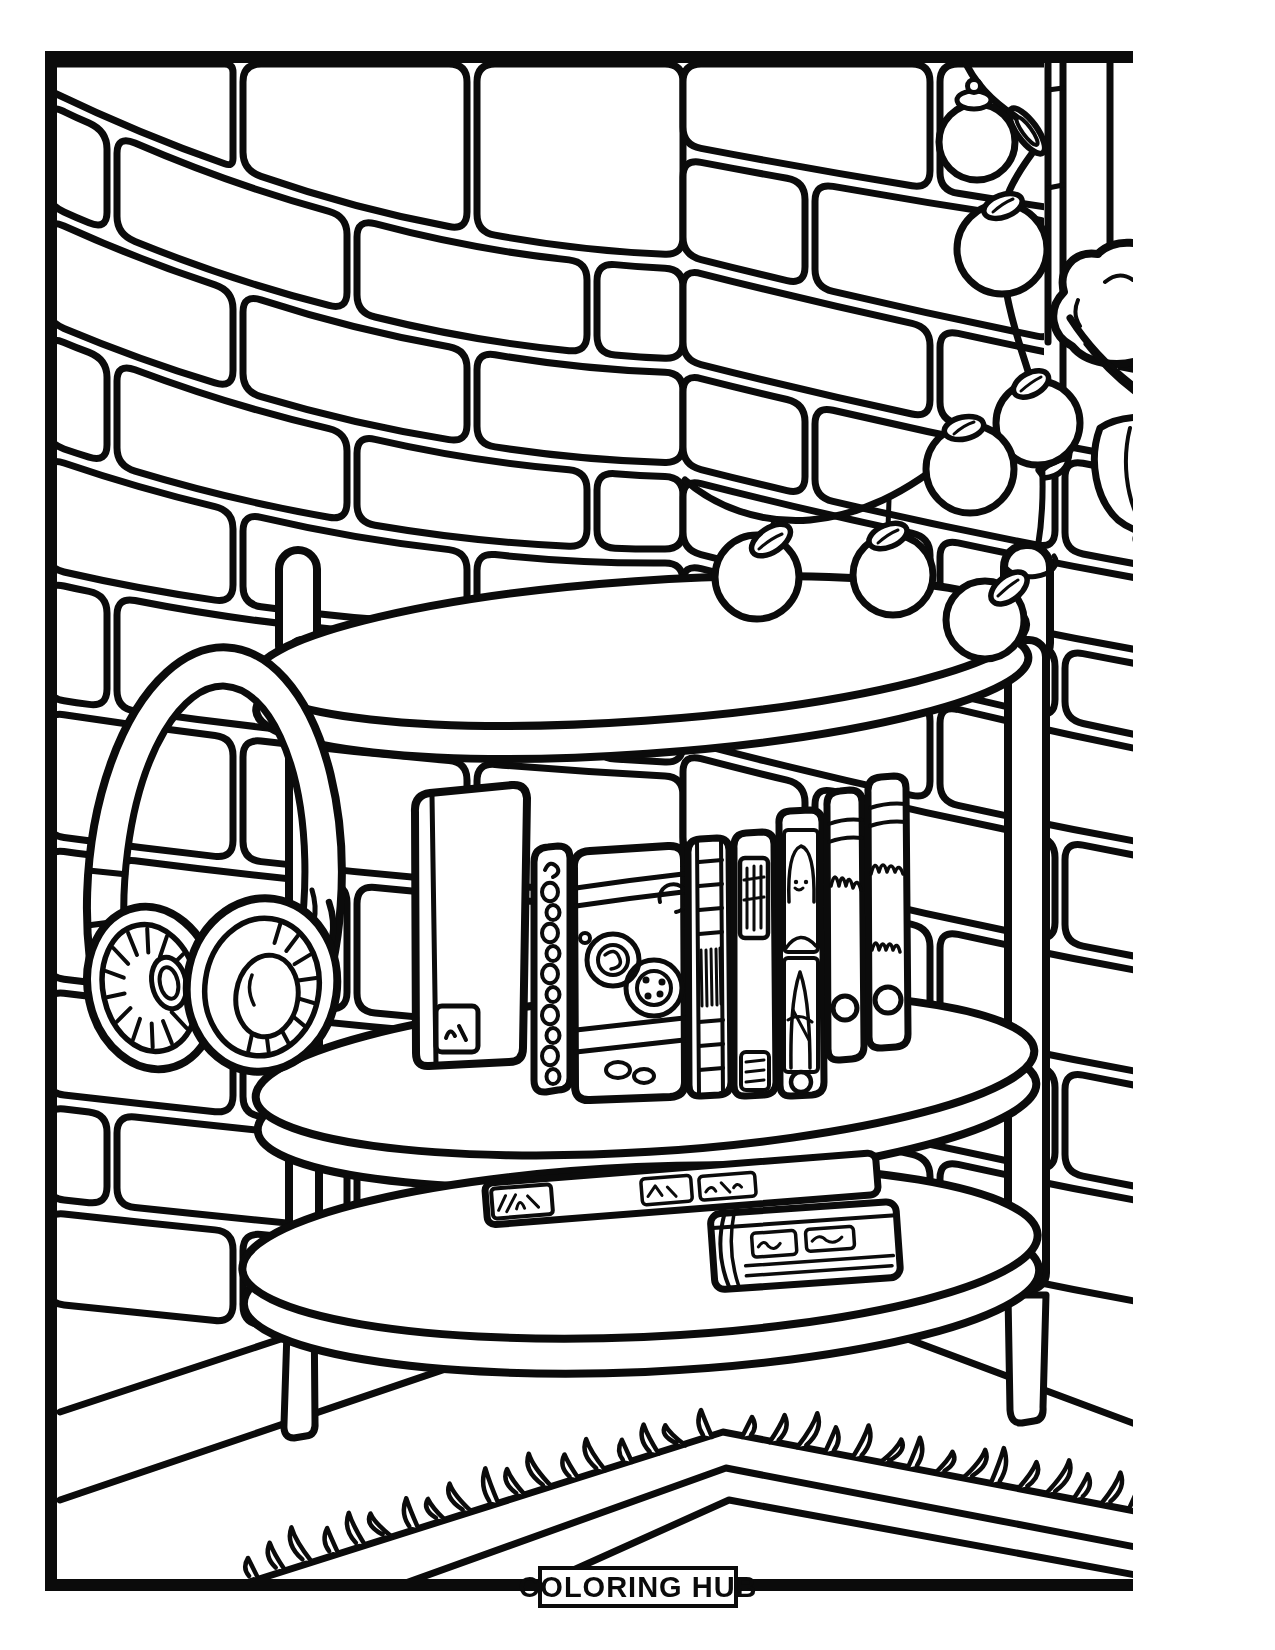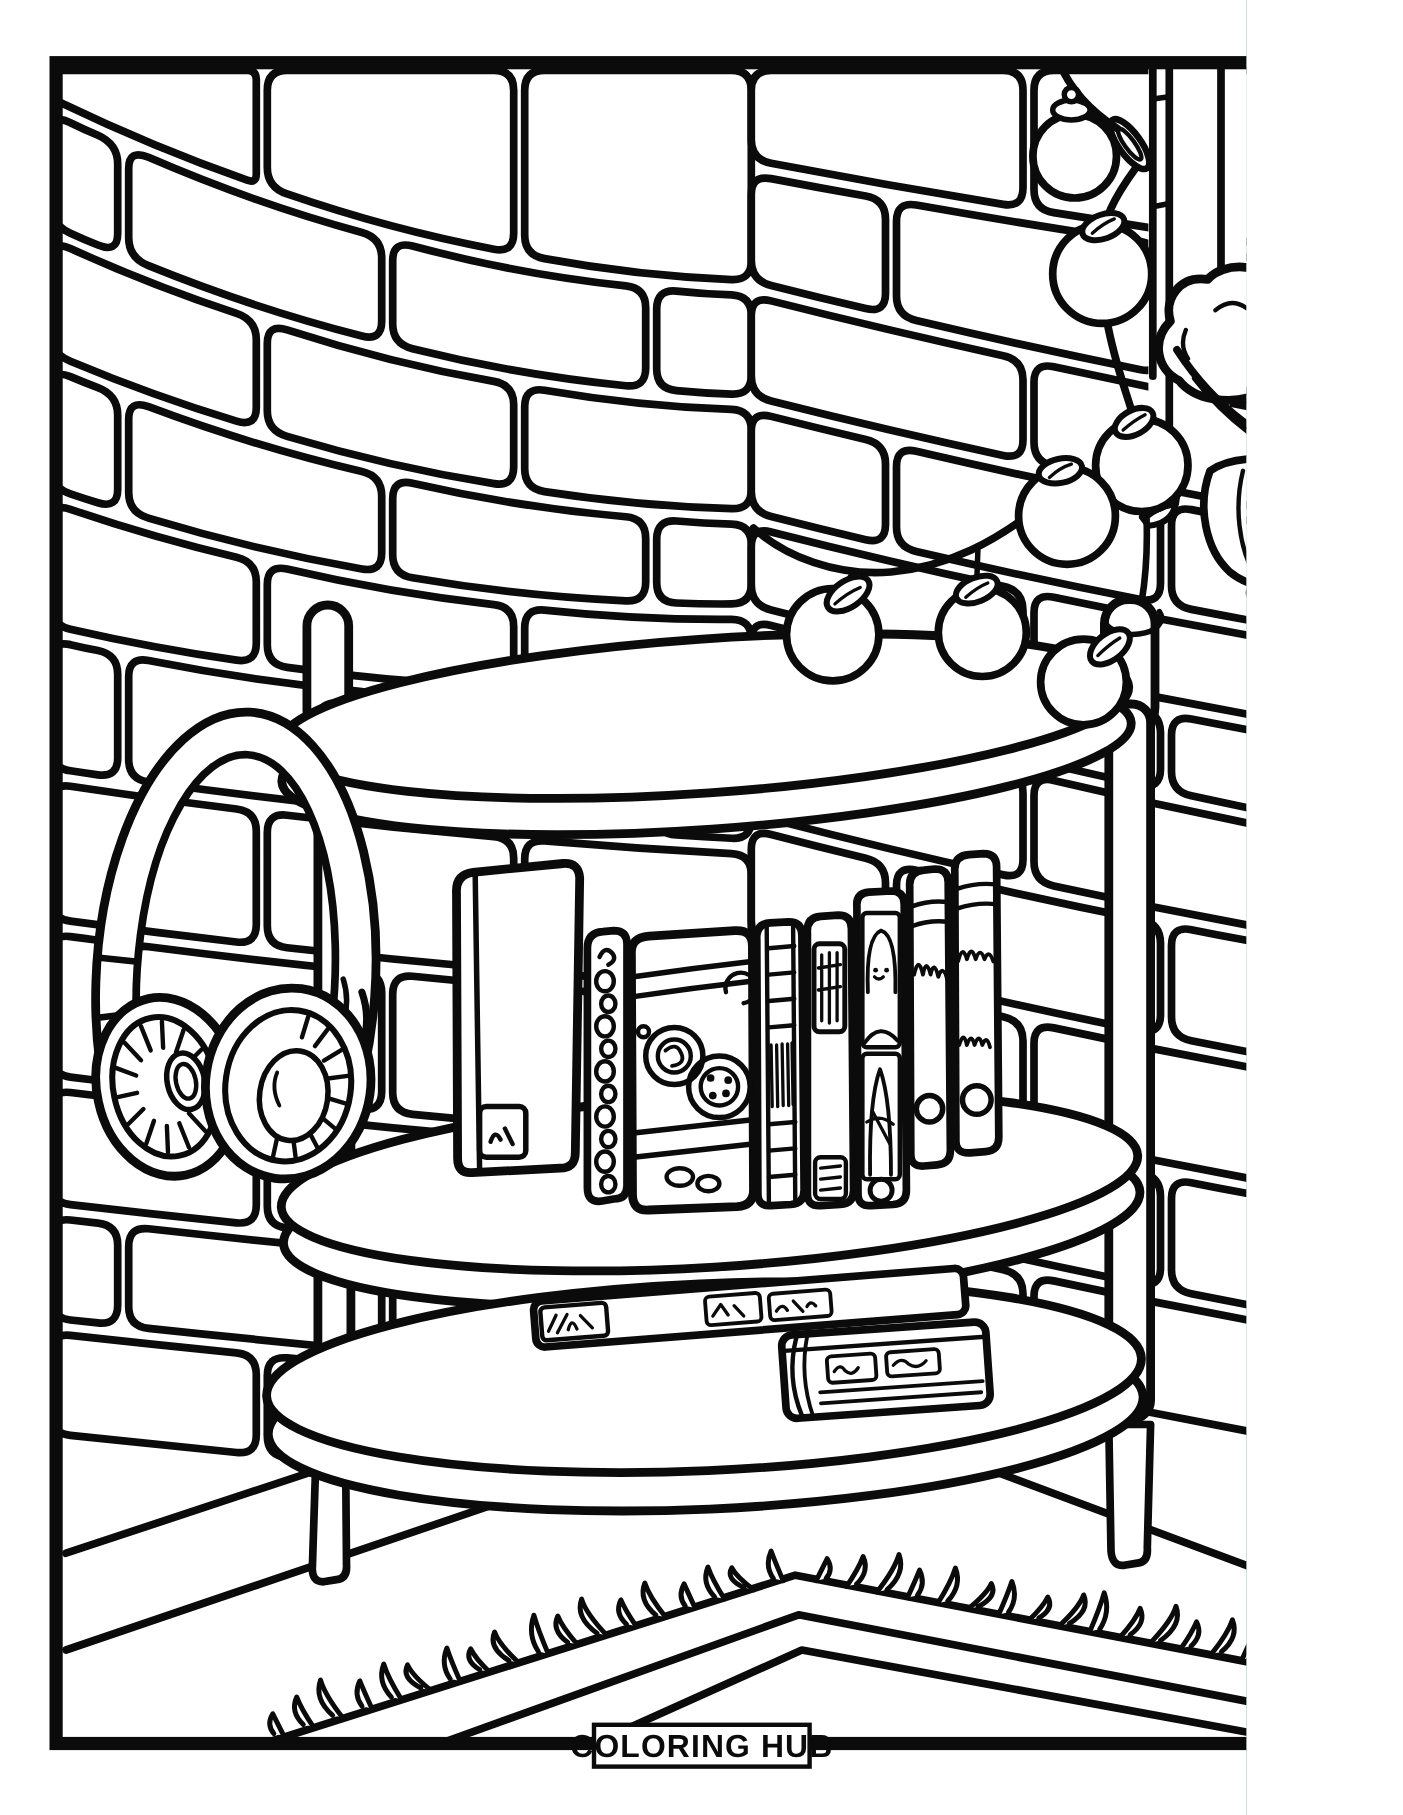--- a/index.html
+++ b/index.html
@@ -1,16 +1,16 @@
 <!DOCTYPE html>
 <html><head>
 <meta charset="utf-8">
 <style>
   html,body{margin:0;padding:0;background:#ffffff;}
-  #page{position:relative;width:1133px;height:1650px;background:#0f766e;overflow:hidden;
+  #page{position:relative;width:1133px;height:1650px;background:#f97316;overflow:hidden;
         font-family:"Liberation Sans", sans-serif;}
   svg{display:block;}
   .ln{fill:none;stroke:#0b0b0b;stroke-linecap:round;stroke-linejoin:round;}
   .wfill{fill:#ffffff;stroke:#0b0b0b;stroke-linecap:round;stroke-linejoin:round;}
   .badge-text{font-family:"Liberation Sans", sans-serif;font-weight:bold;font-size:29px;
               letter-spacing:1px;fill:#0b0b0b;}
 </style>
 </head>
 <body>
 

